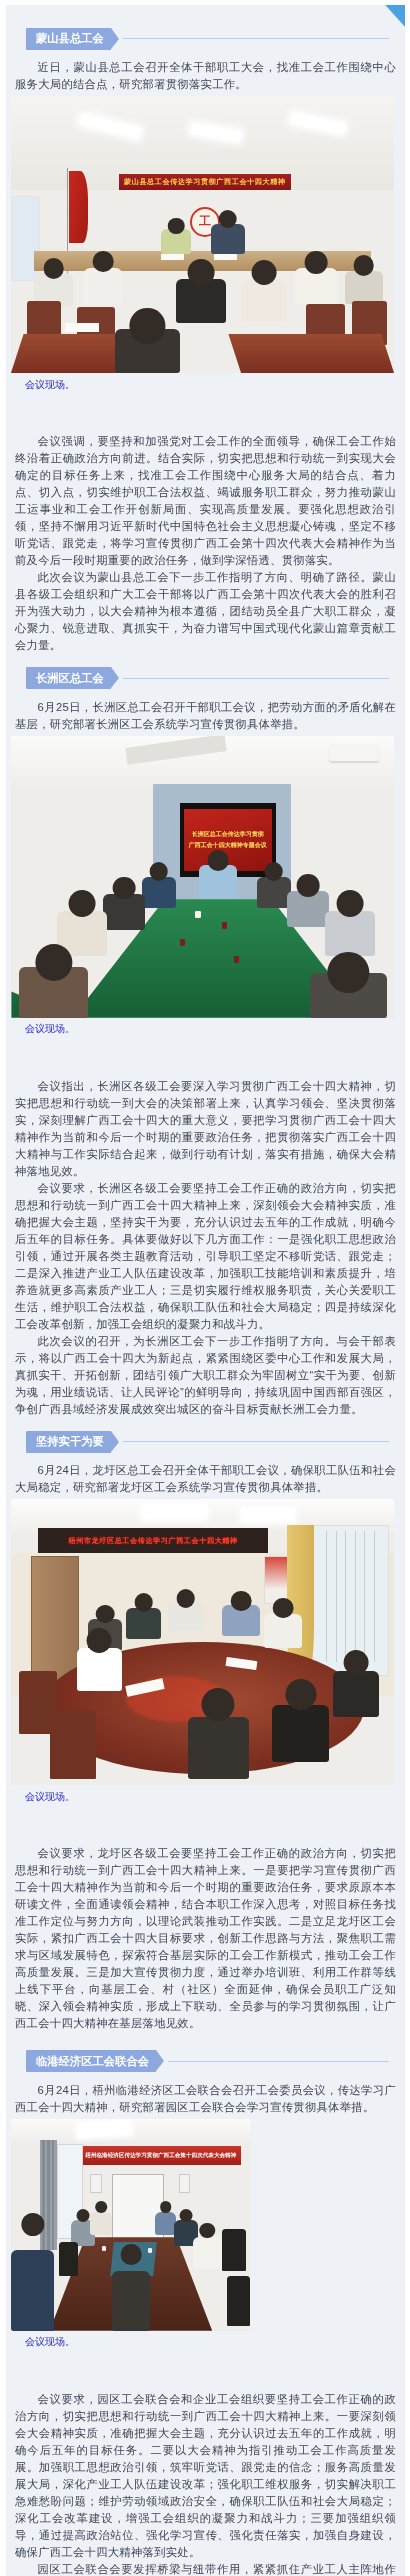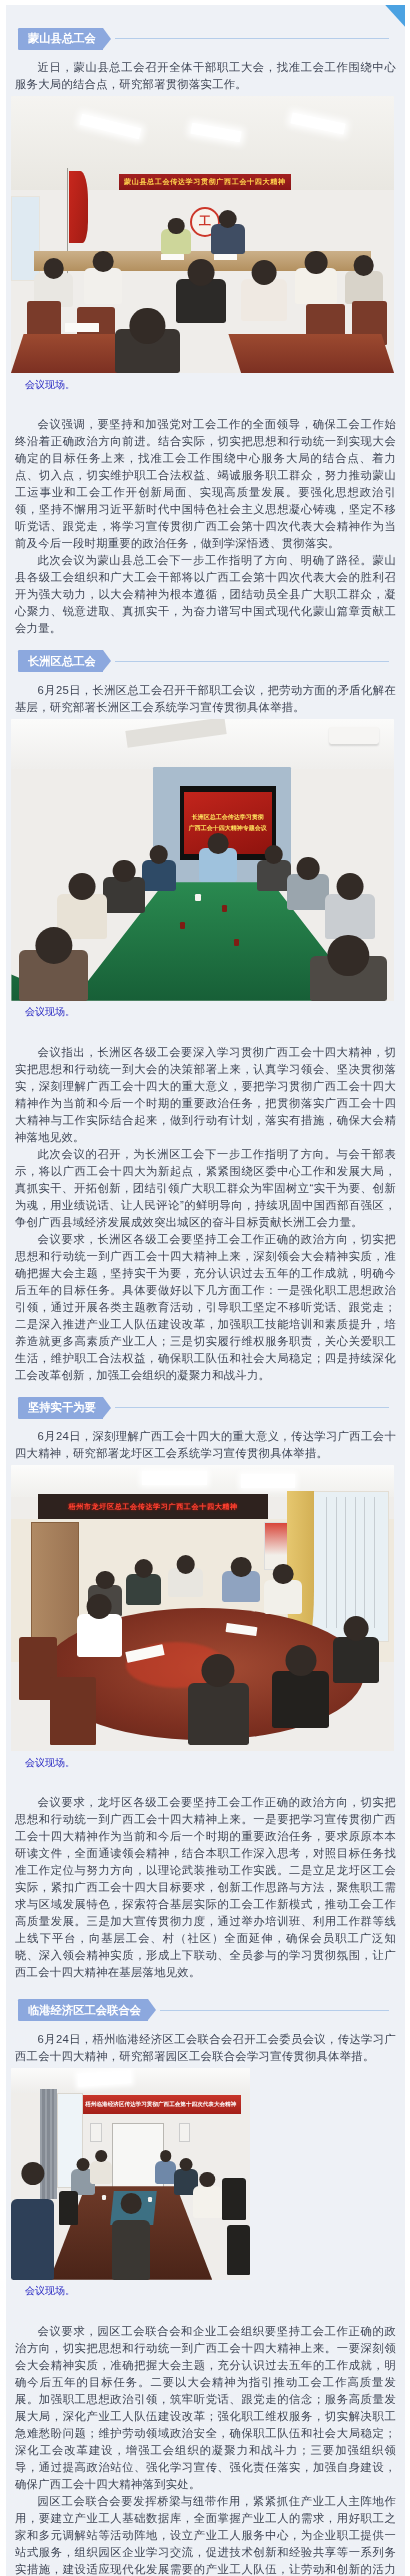--- a/index.html
+++ b/index.html
@@ -8,39 +8,39 @@
     font-family:"Liberation Sans","DejaVu Sans",sans-serif;
   }
   .card{
     position:relative;margin:4.8px 6px 0 6px;background:#eef1f6;
     padding:23px 9px 28.5px 9px;
   }
   .corner-tri{
     position:absolute;top:0;right:0;width:20px;height:22px;background:#4ba2e2;
     clip-path:polygon(0 0,100% 0,100% 100%);
   }
-  .badge-row{display:flex;align-items:center;margin:13px 0 0 3px;}
+  .badge-row{display:flex;align-items:center;margin:13px 0 0 11px;}
   .badge-row.first{margin-top:0;}
   .badge{
     position:relative;background:#8ca8de;color:#ffffff;font-weight:bold;
     font-size:11.3px;line-height:11.3px;padding:5.3px 7.1px 5.3px 10px;border-radius:1.2px 0 0 1.2px;
     white-space:nowrap;
   }
   .badge::after{
     content:"";position:absolute;right:-8.3px;top:0;width:0;height:0;
     border-top:11.3px solid transparent;border-bottom:10.7px solid transparent;
     border-left:8.3px solid #8ca8de;
   }
   .badge-line{flex:1;height:1.2px;background:#b5cdea;margin:0 7.1px 0 12px;}
   .para{
     margin:0;font-size:11.3px;line-height:17px;color:#3d4454;
     text-align:justify;text-indent:2em;letter-spacing:0.3px;
   }
   .lead{margin-top:9.5px;}
-  .after-photo{margin-top:24px;}
+  .after-photo{margin-top:41px;}
   .photo{
     position:relative;overflow:hidden;margin:3px 0 0 -3.6px;width:383px;
     background:#efedea;border-radius:0.6px;
   }
   .ph1{height:277px;}
   .ph2{height:282px;}
   .ph3{height:286px;}
   .ph4{width:239px;height:212px;}
   .caption{margin:4.8px 0 0 10px;font-size:10px;line-height:14.3px;color:#2b2bc4;}
   .abs{position:absolute;}
@@ -137,28 +137,28 @@
     <div class="person" style="left:12%;top:62%;width:13%;height:16%;background:#e8e2d6;"></div>
     <div class="person" style="left:64%;top:50%;width:9%;height:11%;background:#454442;"></div>
     <div class="person" style="left:72%;top:55%;width:11%;height:13%;background:#9aa5ad;"></div>
     <div class="person" style="left:82%;top:62%;width:13%;height:16%;background:#c9cdd1;"></div>
     <div class="person" style="left:2%;top:82%;width:18%;height:18%;background:#6b5648;"></div>
     <div class="person" style="left:78%;top:84%;width:20%;height:16%;background:#4e4a45;"></div>
   </div>
   <div class="caption">会议现场。</div>
 
   <p class="para after-photo">会议指出，长洲区各级工会要深入学习贯彻广西工会十四大精神，切实把思想和行动统一到大会的决策部署上来，认真学习领会、坚决贯彻落实，深刻理解广西工会十四大的重大意义，要把学习贯彻广西工会十四大精神作为当前和今后一个时期的重要政治任务，把贯彻落实广西工会十四大精神与工作实际结合起来，做到行动有计划，落实有措施，确保大会精神落地见效。</p>
+  <p class="para">会议要求，长洲区各级工会要坚持工会工作正确的政治方向，切实把思想和行动统一到广西工会十四大精神上来，深刻领会大会精神实质，准确把握大会主题，坚持实干为要，充分认识过去五年的工作成就，明确今后五年的目标任务。具体要做好以下几方面工作：一是强化职工思想政治引领，通过开展各类主题教育活动，引导职工坚定不移听党话、跟党走；二是深入推进产业工人队伍建设改革，加强职工技能培训和素质提升，培养造就更多高素质产业工人；三是切实履行维权服务职责，关心关爱职工生活，维护职工合法权益，确保职工队伍和社会大局稳定；四是持续深化工会改革创新，加强工会组织的凝聚力和战斗力。</p>
   <p class="para">此次会议的召开，为长洲区工会下一步工作指明了方向。与会干部表示，将以广西工会十四大为新起点，紧紧围绕区委中心工作和发展大局，真抓实干、开拓创新，团结引领广大职工群众为牢固树立“实干为要、创新为魂，用业绩说话、让人民评论”的鲜明导向，持续巩固中国西部百强区，争创广西县域经济发展成效突出城区的奋斗目标贡献长洲工会力量。</p>
-  <p class="para">会议要求，长洲区各级工会要坚持工会工作正确的政治方向，切实把思想和行动统一到广西工会十四大精神上来，深刻领会大会精神实质，准确把握大会主题，坚持实干为要，充分认识过去五年的工作成就，明确今后五年的目标任务。具体要做好以下几方面工作：一是强化职工思想政治引领，通过开展各类主题教育活动，引导职工坚定不移听党话、跟党走；二是深入推进产业工人队伍建设改革，加强职工技能培训和素质提升，培养造就更多高素质产业工人；三是切实履行维权服务职责，关心关爱职工生活，维护职工合法权益，确保职工队伍和社会大局稳定；四是持续深化工会改革创新，加强工会组织的凝聚力和战斗力。</p>
 
   <div class="badge-row">
     <div class="badge">坚持实干为要</div>
     <div class="badge-line"></div>
   </div>
-  <p class="para lead">6月24日，深刻理解广西工会十四大的重大意义，传达学习广西工会十四大精神，研究部署龙圩区工会系统学习宣传贯彻具体举措。</p>
+  <p class="para lead">6月24日，龙圩区总工会召开全体干部职工会议，确保职工队伍和社会大局稳定，研究部署龙圩区工会系统学习宣传贯彻具体举措。</p>
 
   <div class="photo ph3">
     <div class="abs" style="left:0;top:0;width:100%;height:11%;background:linear-gradient(180deg,#fcfcfb,#f0efec);"></div>
     <div class="abs" style="left:34%;top:2%;width:17%;height:5%;background:#ffffff;box-shadow:0 0 6px 2.4px #fff;"></div>
     <div class="abs" style="left:60%;top:3%;width:14%;height:5%;background:#ffffff;box-shadow:0 0 6px 2.4px #fff;"></div>
     <div class="abs" style="left:7%;top:10%;width:60%;height:9%;background:#2e221e;display:flex;align-items:center;justify-content:center;">
       <span style="color:#ff4434;font-size:7.1px;font-weight:bold;letter-spacing:0.6px;white-space:nowrap;text-shadow:0 0 2.4px #c01000;">梧州市龙圩区总工会传达学习广西工会十四大精神</span>
     </div>
     <div class="abs" style="left:0;top:19%;width:100%;height:50%;background:#efe9dd;"></div>
     <div class="abs" style="left:5%;top:20%;width:12%;height:56%;background:linear-gradient(90deg,#b08a64,#9a7352);border:1.2px solid #87613f;"></div>

